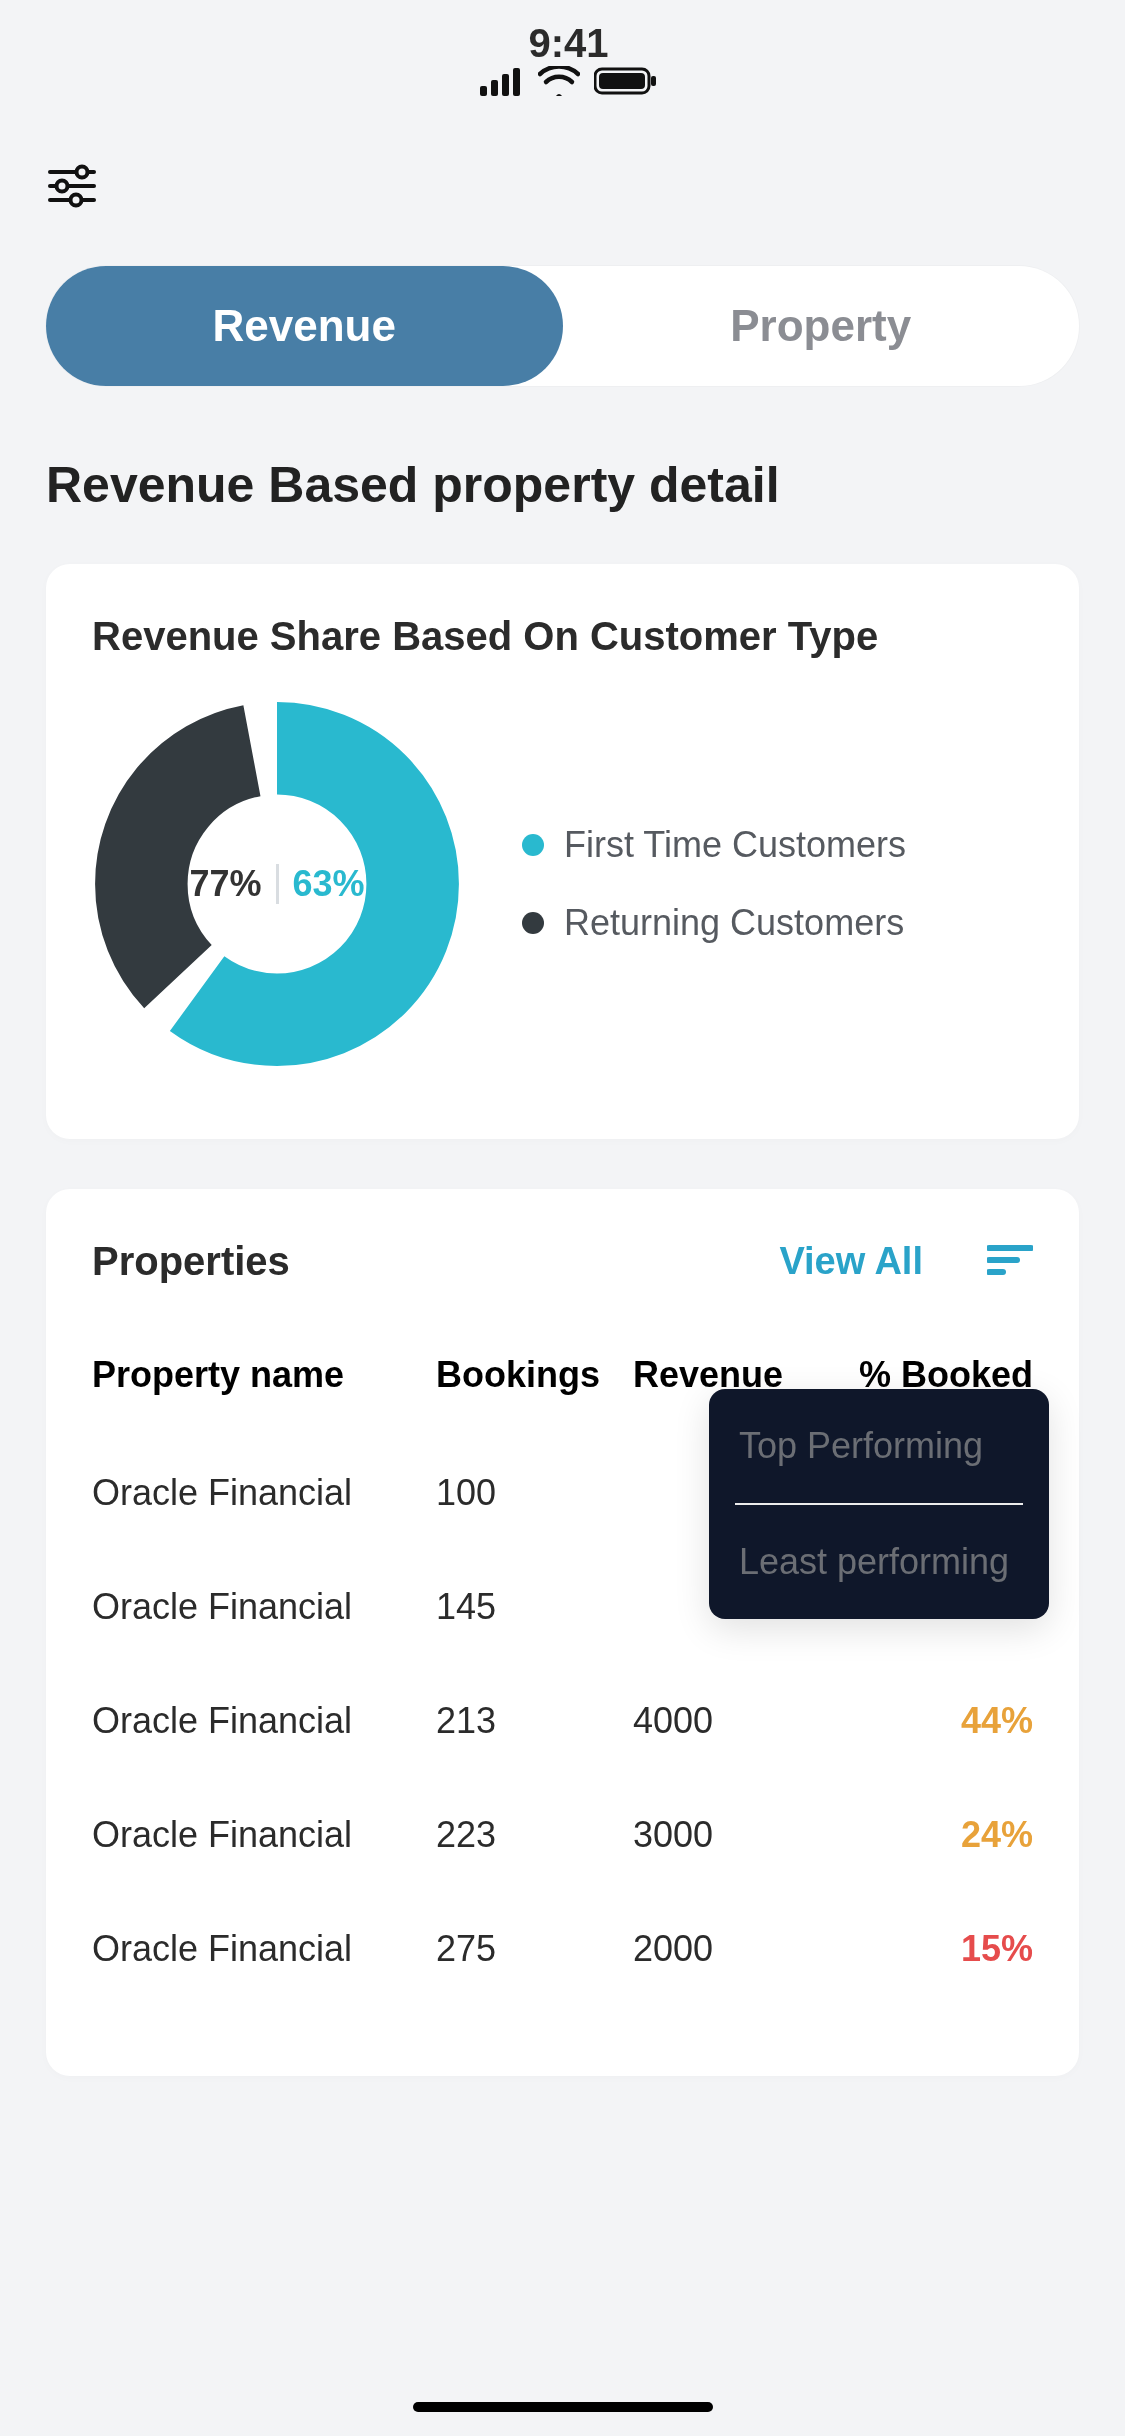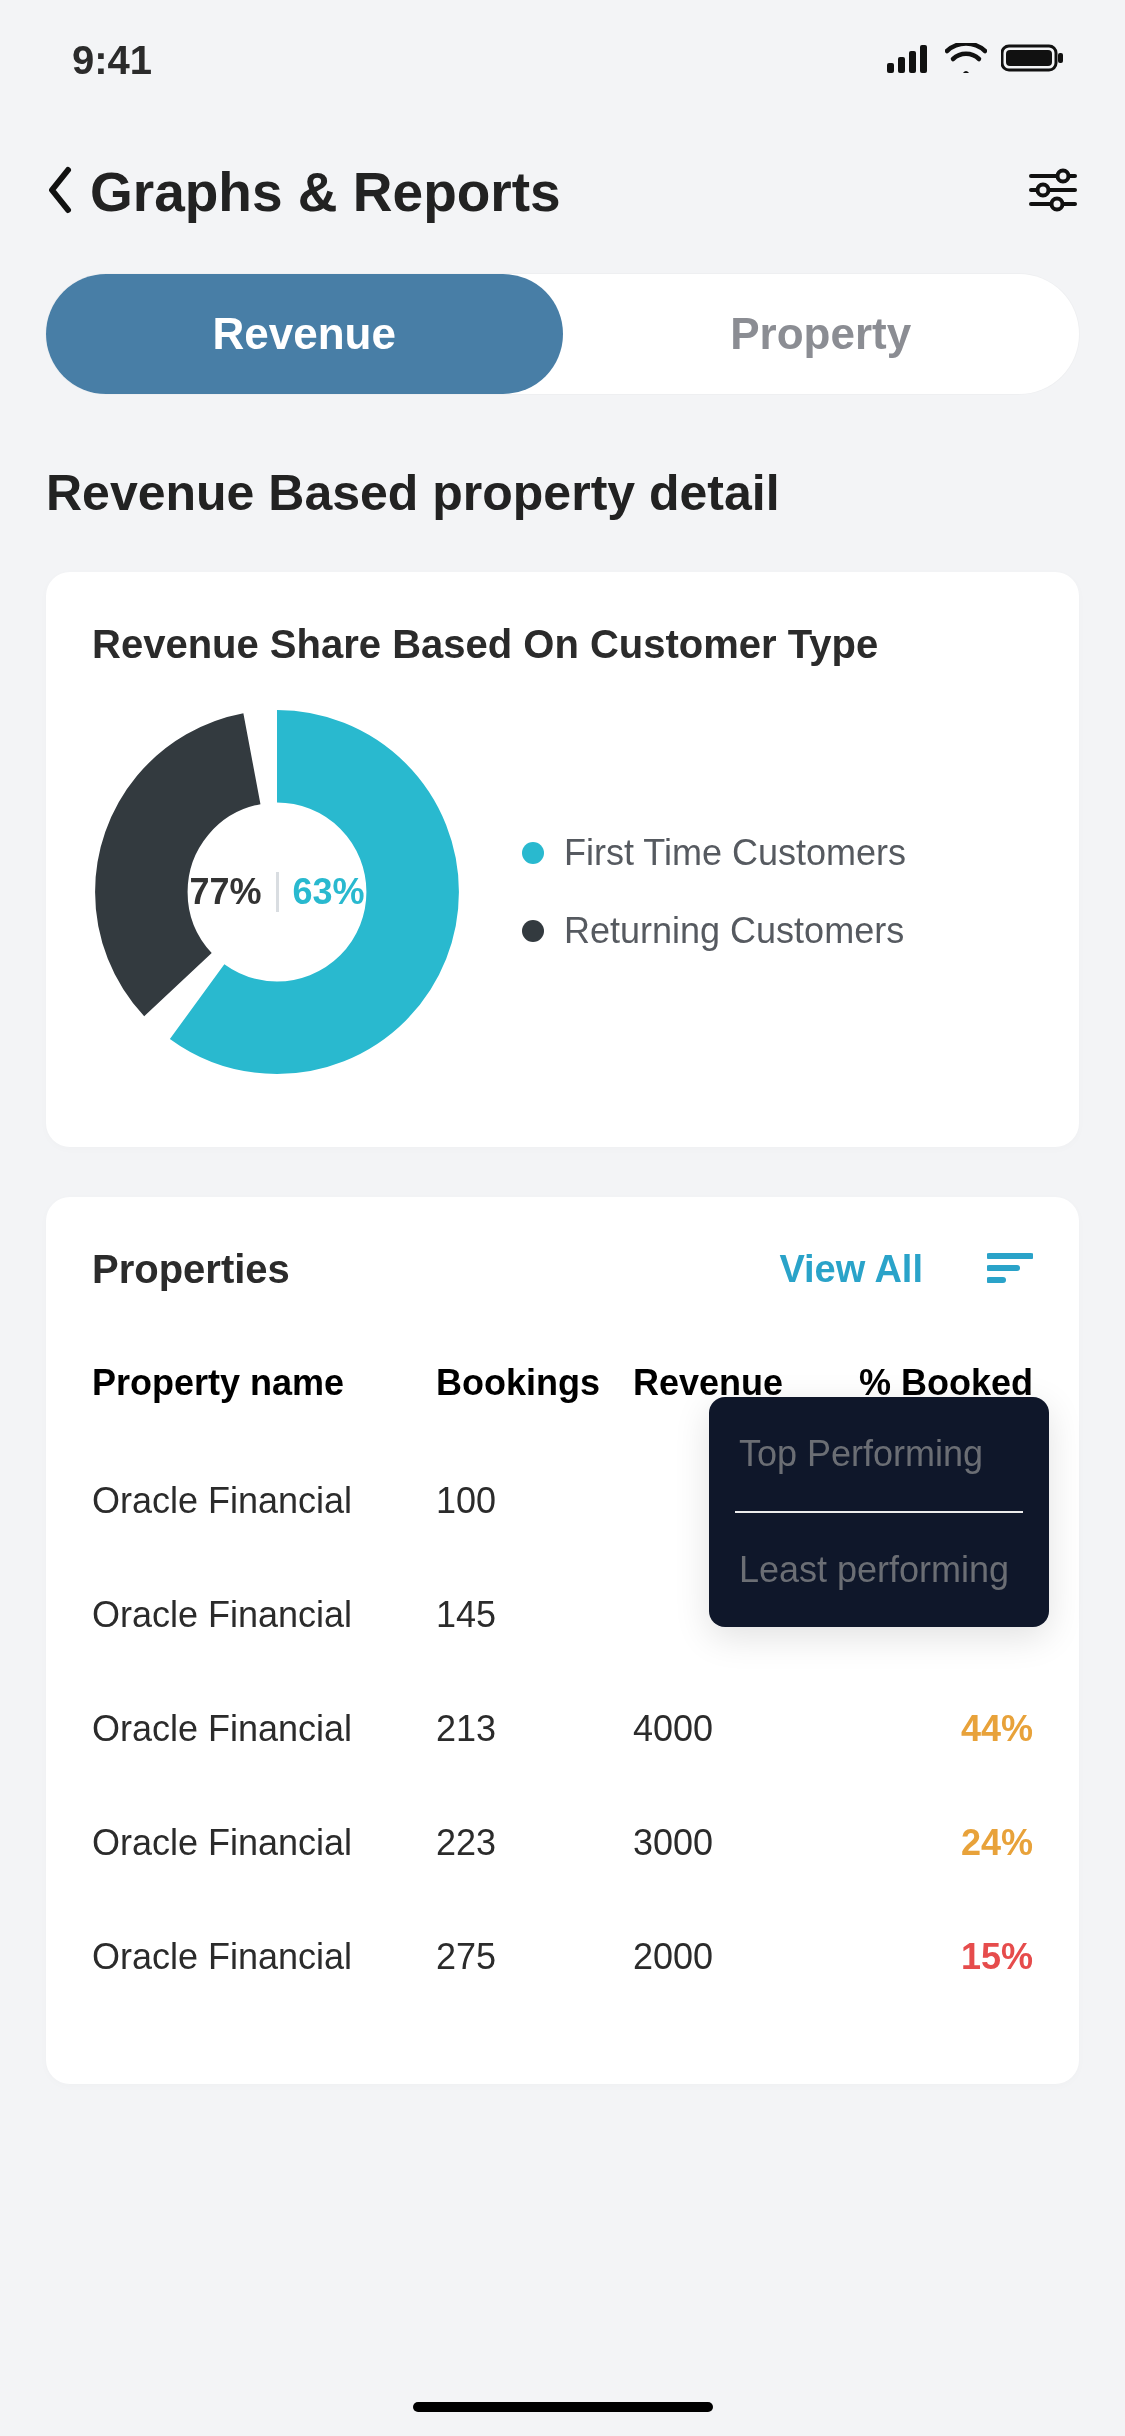--- a/index.html
+++ b/index.html
@@ -8,23 +8,24 @@
       font-family: -apple-system, BlinkMacSystemFont, "Segoe UI", Helvetica, Arial, sans-serif;
       background: #f3f4f6;
       color: #2b2b2b;
       position: relative;
     }
 
     
     .status-bar {
       height: 120px;
       display: flex;
-      justify-content: space-between;
+      justify-content: center;
       align-items: center;
       padding: 0 60px 0 72px;
+      flex-direction: column;
     }
     .status-time { font-size: 40px; font-weight: 700; }
     .status-icons { display: flex; align-items: center; gap: 14px; }
 
     
     .header {
       display: flex;
       align-items: center;
       justify-content: space-between;
       padding: 40px 46px 30px 46px;
@@ -161,28 +162,20 @@
       <svg width="64" height="30" viewBox="0 0 64 30">
         <rect x="1" y="3" width="54" height="24" rx="7" stroke="#111" stroke-width="3" fill="none"></rect>
         <rect x="5" y="7" width="46" height="16" rx="4" fill="#111"></rect>
         <rect x="57" y="10" width="5" height="10" rx="2" fill="#111"></rect>
       </svg>
     </span>
   </div>
 </div>
 
 <div class="header">
-  <div class="header-left">
-    <span>
-      <svg width="30" height="48" viewBox="0 0 30 48">
-        <path d="M22 4 L6 24 L22 44" stroke="#111" stroke-width="6" fill="none" stroke-linecap="round" stroke-linejoin="round"></path>
-      </svg>
-    </span>
-    <h1 class="page-title">Graphs &amp; Reports</h1>
-  </div>
   <span>
     <svg width="52" height="52" viewBox="0 0 52 52">
       <line x1="4" y1="12" x2="48" y2="12" stroke="#111" stroke-width="4" stroke-linecap="round"></line>
       <circle cx="36" cy="12" r="5.5" fill="#f3f4f6" stroke="#111" stroke-width="4"></circle>
       <line x1="4" y1="26" x2="48" y2="26" stroke="#111" stroke-width="4" stroke-linecap="round"></line>
       <circle cx="16" cy="26" r="5.5" fill="#f3f4f6" stroke="#111" stroke-width="4"></circle>
       <line x1="4" y1="40" x2="48" y2="40" stroke="#111" stroke-width="4" stroke-linecap="round"></line>
       <circle cx="30" cy="40" r="5.5" fill="#f3f4f6" stroke="#111" stroke-width="4"></circle>
     </svg>
   </span>

